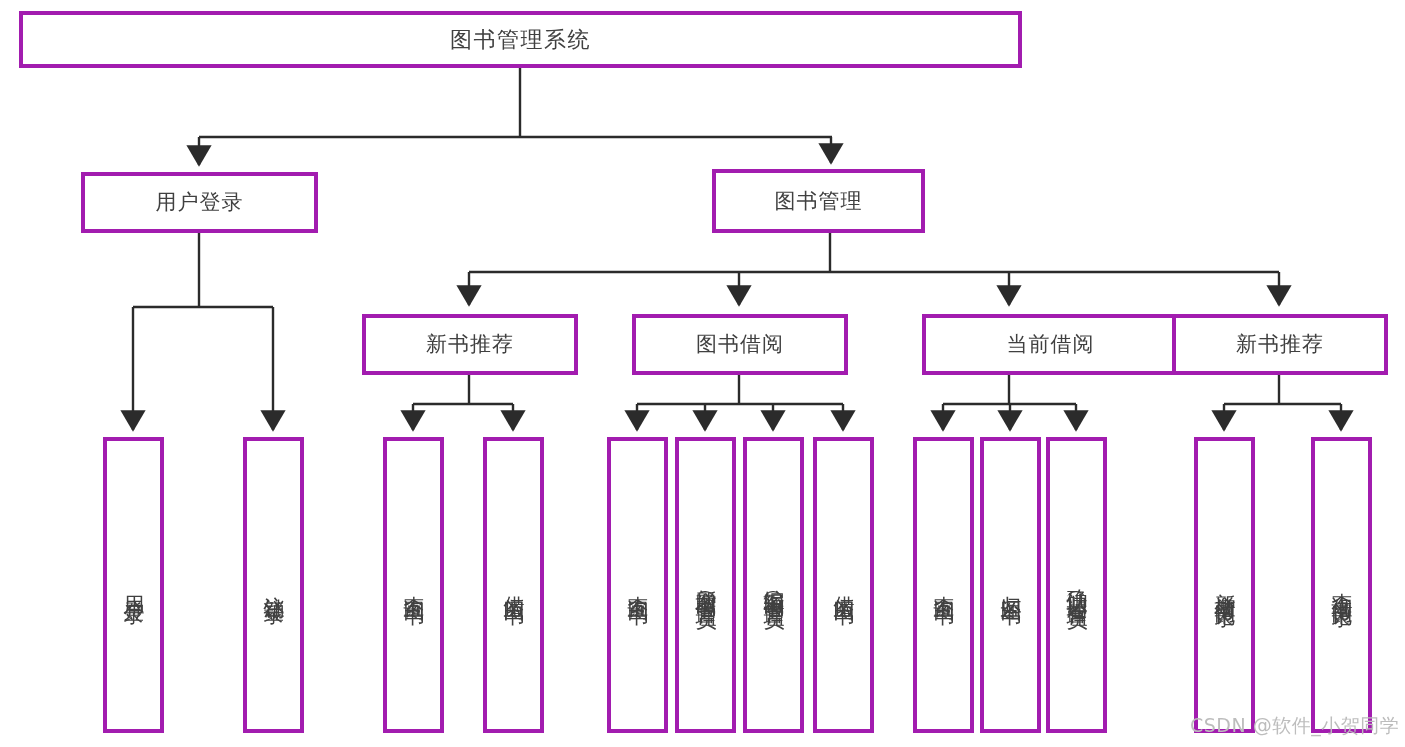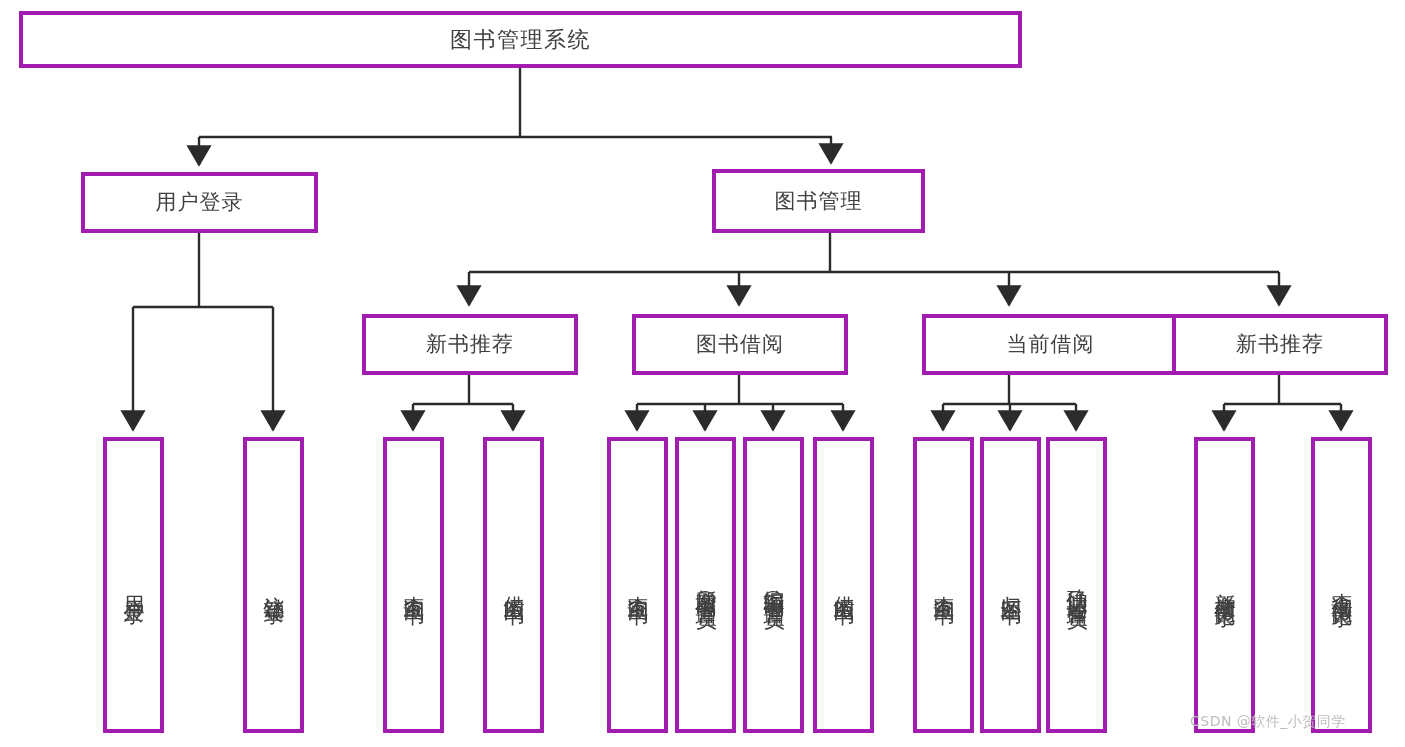--- a/index.html
+++ b/index.html
@@ -63,21 +63,21 @@
     text-orientation: upright;
     font-size: 21px;
     letter-spacing: 3px;
     line-height: 1;
     max-height: 262px;
   }
   .watermark {
     position: absolute;
     left: 1190px;
     top: 713px;
-    font-size: 14px;
+    font-size: 19px;
     color: #bdbdbd;
     white-space: nowrap;
     z-index: 3;
     letter-spacing: 0.5px;
   }
 </style>
 </head>
 <body>
 
 <div id="diagram">

